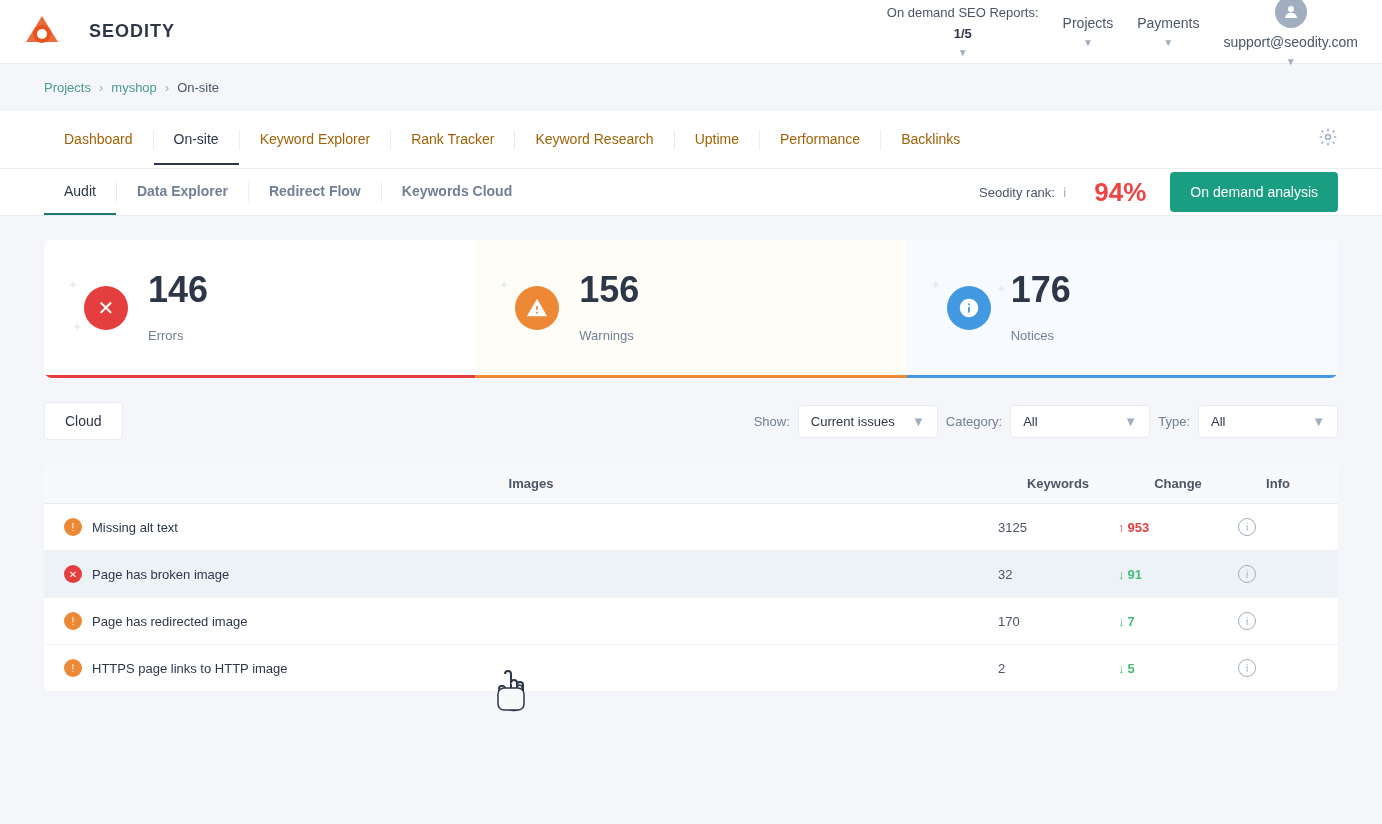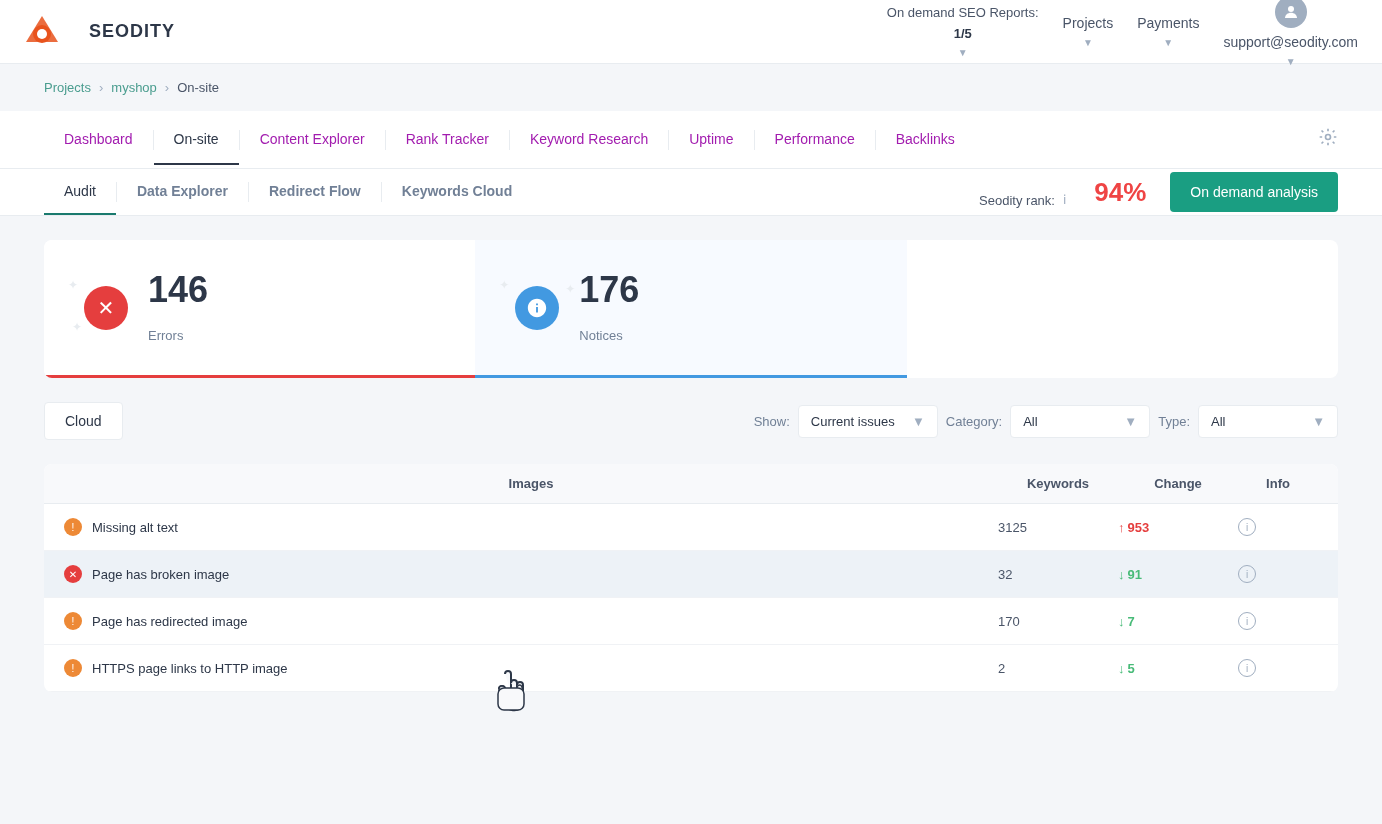--- a/index.html
+++ b/index.html
@@ -18,31 +18,31 @@
     .avatar { width: 32px; height: 32px; border-radius: 50%; background: #a0aec0; display: flex; align-items: center; justify-content: center; color: #fff; font-size: 14px; }
 
     
     .breadcrumb { padding: 16px 44px; display: flex; align-items: center; gap: 8px; font-size: 13px; }
     .breadcrumb a { color: #4a9d8f; text-decoration: none; }
     .breadcrumb span { color: #a0aec0; }
     .breadcrumb .current { color: #4a5568; }
 
     
     .tabs-wrap { background: #fff; border-bottom: 1px solid #e8ecf0; padding: 0 44px; display: flex; align-items: center; }
-    .tab { padding: 16px 20px; font-size: 14px; color: #a21caf; cursor: pointer; border-bottom: 2px solid transparent; white-space: nowrap; }
+    .tab { padding: 16px 20px; font-size: 14px; color: #a16207; cursor: pointer; border-bottom: 2px solid transparent; white-space: nowrap; }
     .tab.active { color: #2d3748; border-bottom: 2px solid #2d3748; font-weight: 500; }
     .tab-divider { width: 1px; height: 20px; background: #e8ecf0; }
     .tab-gear { margin-left: auto; font-size: 18px; color: #a0aec0; cursor: pointer; padding: 16px 0; }
 
     
     .secondary-tabs { background: #fff; padding: 0 44px; display: flex; align-items: center; border-bottom: 1px solid #e8ecf0; }
     .sec-tab { padding: 14px 20px; font-size: 14px; color: #718096; cursor: pointer; border-bottom: 2px solid transparent; white-space: nowrap; font-weight: bold; }
     .sec-tab.active { color: #2d3748; border-bottom: 2px solid #1a7a6e; font-weight: 500; }
     .sec-tab-divider { width: 1px; height: 20px; background: #e8ecf0; }
-    .seodity-rank { margin-left: auto; display: flex; align-items: flex-end; gap: 8px; font-size: 13px; color: #4a5568; }
+    .seodity-rank { margin-left: auto; display: flex; align-items: center; gap: 8px; font-size: 13px; color: #4a5568; }
     .rank-value { font-size: 26px; font-weight: 700; color: #ef4444; margin-left: 20px; }
     .rank-info { color: #a0aec0; cursor: pointer; font-size: 13px; }
     .on-demand-btn { background: #1a9e82; color: #fff; border: none; padding: 12px 20px; border-radius: 4px; font-size: 14px; font-weight: 500; cursor: pointer; margin-left: 24px; white-space: nowrap; }
 
     
     .main { padding: 24px 44px; }
 
     
     .stat-cards { display: grid; grid-template-columns: 1fr 1fr 1fr; gap: 0; background: #fff; border-radius: 8px; overflow: hidden; margin-bottom: 24px; }
     .stat-card { padding: 32px 40px; display: flex; align-items: center; gap: 20px; border-bottom: 3px solid transparent; }
@@ -130,21 +130,21 @@
   <a>myshop</a>
   <span>›</span>
   <span class="current">On-site</span>
 </div>
 
 <div class="tabs-wrap">
   <div class="tab">Dashboard</div>
   <div class="tab-divider"></div>
   <div class="tab active">On-site</div>
   <div class="tab-divider"></div>
-  <div class="tab">Content Explorer</div>
+  <div class="tab">Keyword Explorer</div>
   <div class="tab-divider"></div>
   <div class="tab">Rank Tracker</div>
   <div class="tab-divider"></div>
   <div class="tab">Keyword Research</div>
   <div class="tab-divider"></div>
   <div class="tab">Uptime</div>
   <div class="tab-divider"></div>
   <div class="tab">Performance</div>
   <div class="tab-divider"></div>
   <div class="tab">Backlinks</div>
@@ -183,20 +183,34 @@
         <span class="stat-deco stat-deco-tl">✦</span>
         <span class="stat-deco stat-deco-bl">✦</span>
         <div class="stat-icon-main red">✕</div>
       </div>
       <div>
         <div class="stat-number">146</div>
         <div class="stat-label">Errors</div>
       </div>
     </div>
 
+    <div class="stat-card warnings">
+      <div class="stat-icon-wrap">
+        <span class="stat-deco stat-deco-tl">✦</span>
+        <div class="stat-icon-main orange">
+          <svg width="22" height="22" viewBox="0 0 24 24" fill="white">
+              <path d="M1 21h22L12 2 1 21zm12-3h-2v-2h2v2zm0-4h-2v-4h2v4z"></path>
+            </svg>
+        </div>
+      </div>
+      <div>
+        <div class="stat-number">156</div>
+        <div class="stat-label">Warnings</div>
+      </div>
+    </div>
 
     <div class="stat-card notices">
       <div class="stat-icon-wrap">
         <span class="stat-deco stat-deco-tl">✦</span>
         <span class="stat-deco stat-deco-tr">✦</span>
         <div class="stat-icon-main blue">
           <svg width="22" height="22" viewBox="0 0 24 24" fill="white">
               <path d="M12 2C6.48 2 2 6.48 2 12s4.48 10 10 10 10-4.48 10-10S17.52 2 12 2zm1 15h-2v-6h2v6zm0-8h-2V7h2v2z"></path>
             </svg>
         </div>

